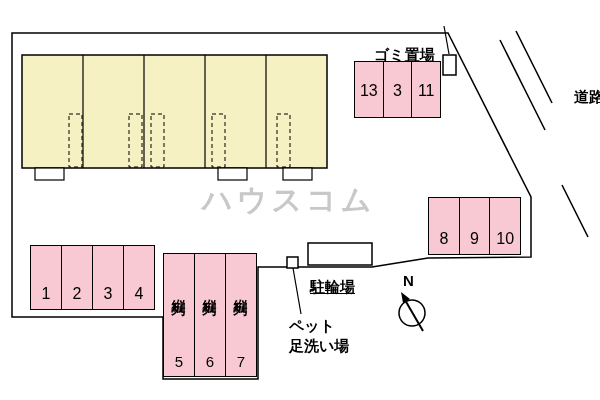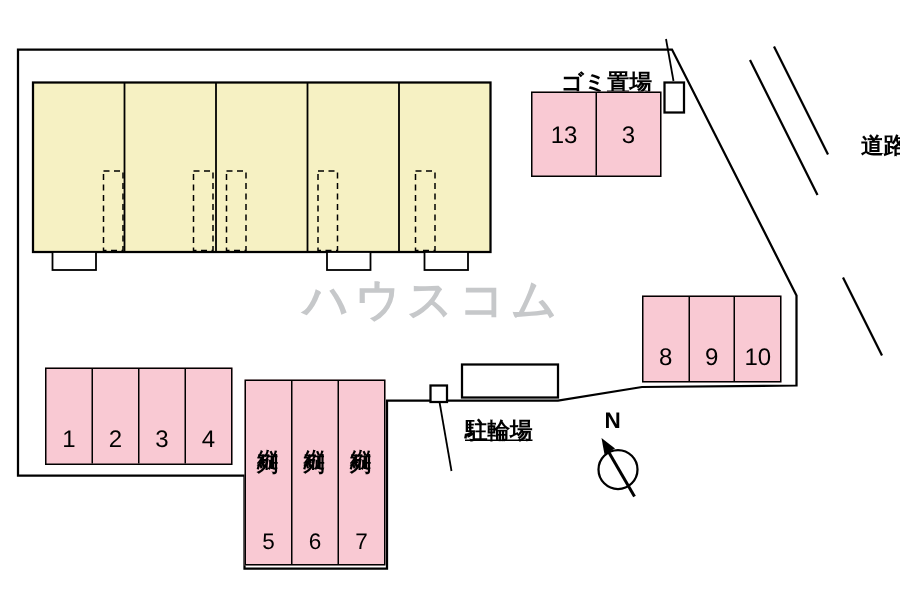--- a/index.html
+++ b/index.html
@@ -74,28 +74,35 @@
     <circle cx="412" cy="313" r="13" fill="#fff" stroke="#000" stroke-width="1.5"></circle>
     <line x1="423" y1="331" x2="405" y2="300" stroke="#000" stroke-width="2"></line>
     <polygon points="401,292 410,299 403,303" fill="#000"></polygon>
   </svg>
 
   <div class="watermark">ハウスコム</div>
 
   <div class="lbl lbl-garbage">ゴミ置場</div>
   <div class="lbl lbl-road">道路</div>
   <div class="lbl lbl-bike">駐輪場</div>
+  <div class="lbl lbl-pet">
+    <span>ペット</span><br>
+    <span>足洗い場</span>
+  </div>
   <div class="lbl lbl-north">N</div>
 
   <div class="group group-tr">
     <div class="stall">
         <span>13</span>
       </div>
     <div class="stall">
         <span>3</span>
+      </div>
+    <div class="stall">
+        <span>11</span>
       </div>
   </div>
 
   <div class="group group-r">
     <div class="stall">
         <span>8</span>
       </div>
     <div class="stall">
         <span>9</span>
       </div>

